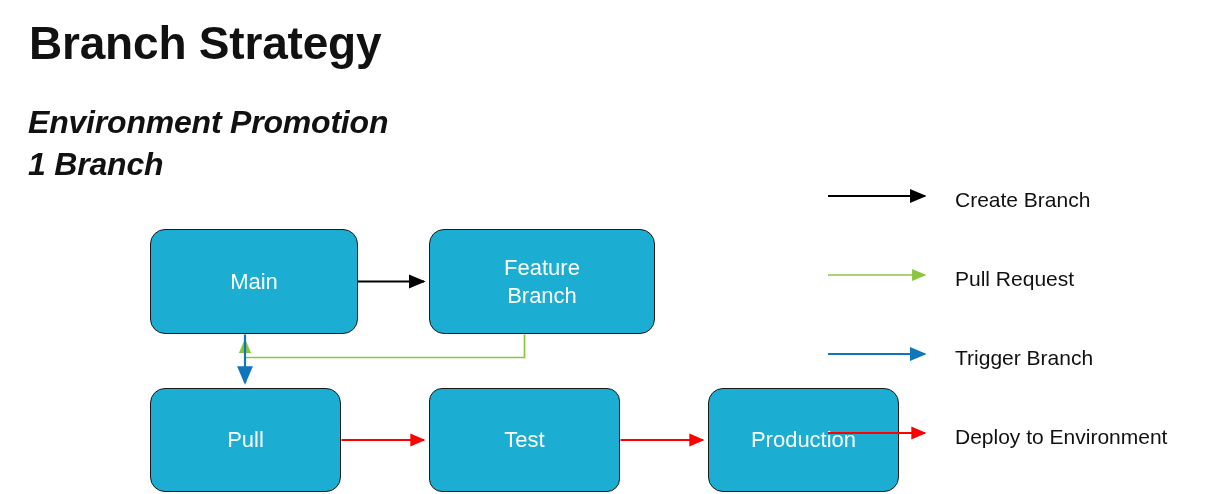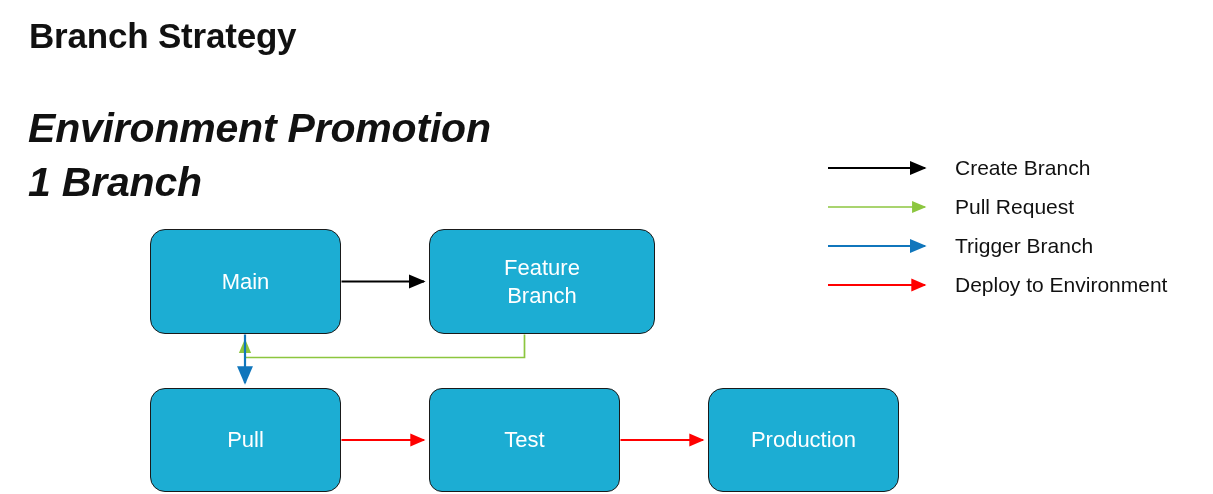--- a/index.html
+++ b/index.html
@@ -17,31 +17,31 @@
     height: 494px;
     background: #ffffff;
     overflow: hidden;
   }
 
   
   .title {
     position: absolute;
     left: 29px;
     top: 16px;
-    font-size: 35px;
+    font-size: 46px;
     font-weight: bold;
     color: #111111;
     letter-spacing: -0.2px;
     white-space: nowrap;
   }
   .subtitle {
     position: absolute;
     left: 28px;
     top: 101px;
-    font-size: 41px;
+    font-size: 32px;
     font-weight: bold;
     font-style: italic;
     color: #111111;
     line-height: 1.32;
     letter-spacing: -0.2px;
     white-space: nowrap;
   }
 
   
   .node {
@@ -55,21 +55,21 @@
     justify-content: center;
     text-align: center;
     color: #ffffff;
     font-size: 22px;
     font-weight: normal;
     line-height: 1.24;
     user-select: none;
   }
   .node span { display: block; }
 
-  #node-main        { left: 150px; top: 229px; width: 191px; height: 105px; }
+  #node-main        { left: 150px; top: 229px; width: 208px; height: 105px; }
   #node-feature     { left: 429px; top: 229px; width: 226px; height: 105px; }
   #node-build       { left: 150px; top: 388px; width: 191px; height: 104px; }
   #node-test        { left: 429px; top: 388px; width: 191px; height: 104px; border-radius: 13px; }
   #node-production  { left: 708px; top: 388px; width: 191px; height: 104px; justify-content: center; }
 
   
   #connectors {
     position: absolute;
     left: 0;
     top: 0;
@@ -82,21 +82,21 @@
   #legend {
     position: absolute;
     left: 828px;
     top: 148px;
     width: 385px;
   }
   .legend-row {
     position: relative;
     height: 39px;
     display: flex;
-    align-items: center;
+    margin-top: 40px;
   }
   .legend-swatch {
     position: relative;
     width: 108px;
     height: 16px;
     flex: 0 0 108px;
   }
   .legend-label {
     font-size: 21px;
     color: #111111;

